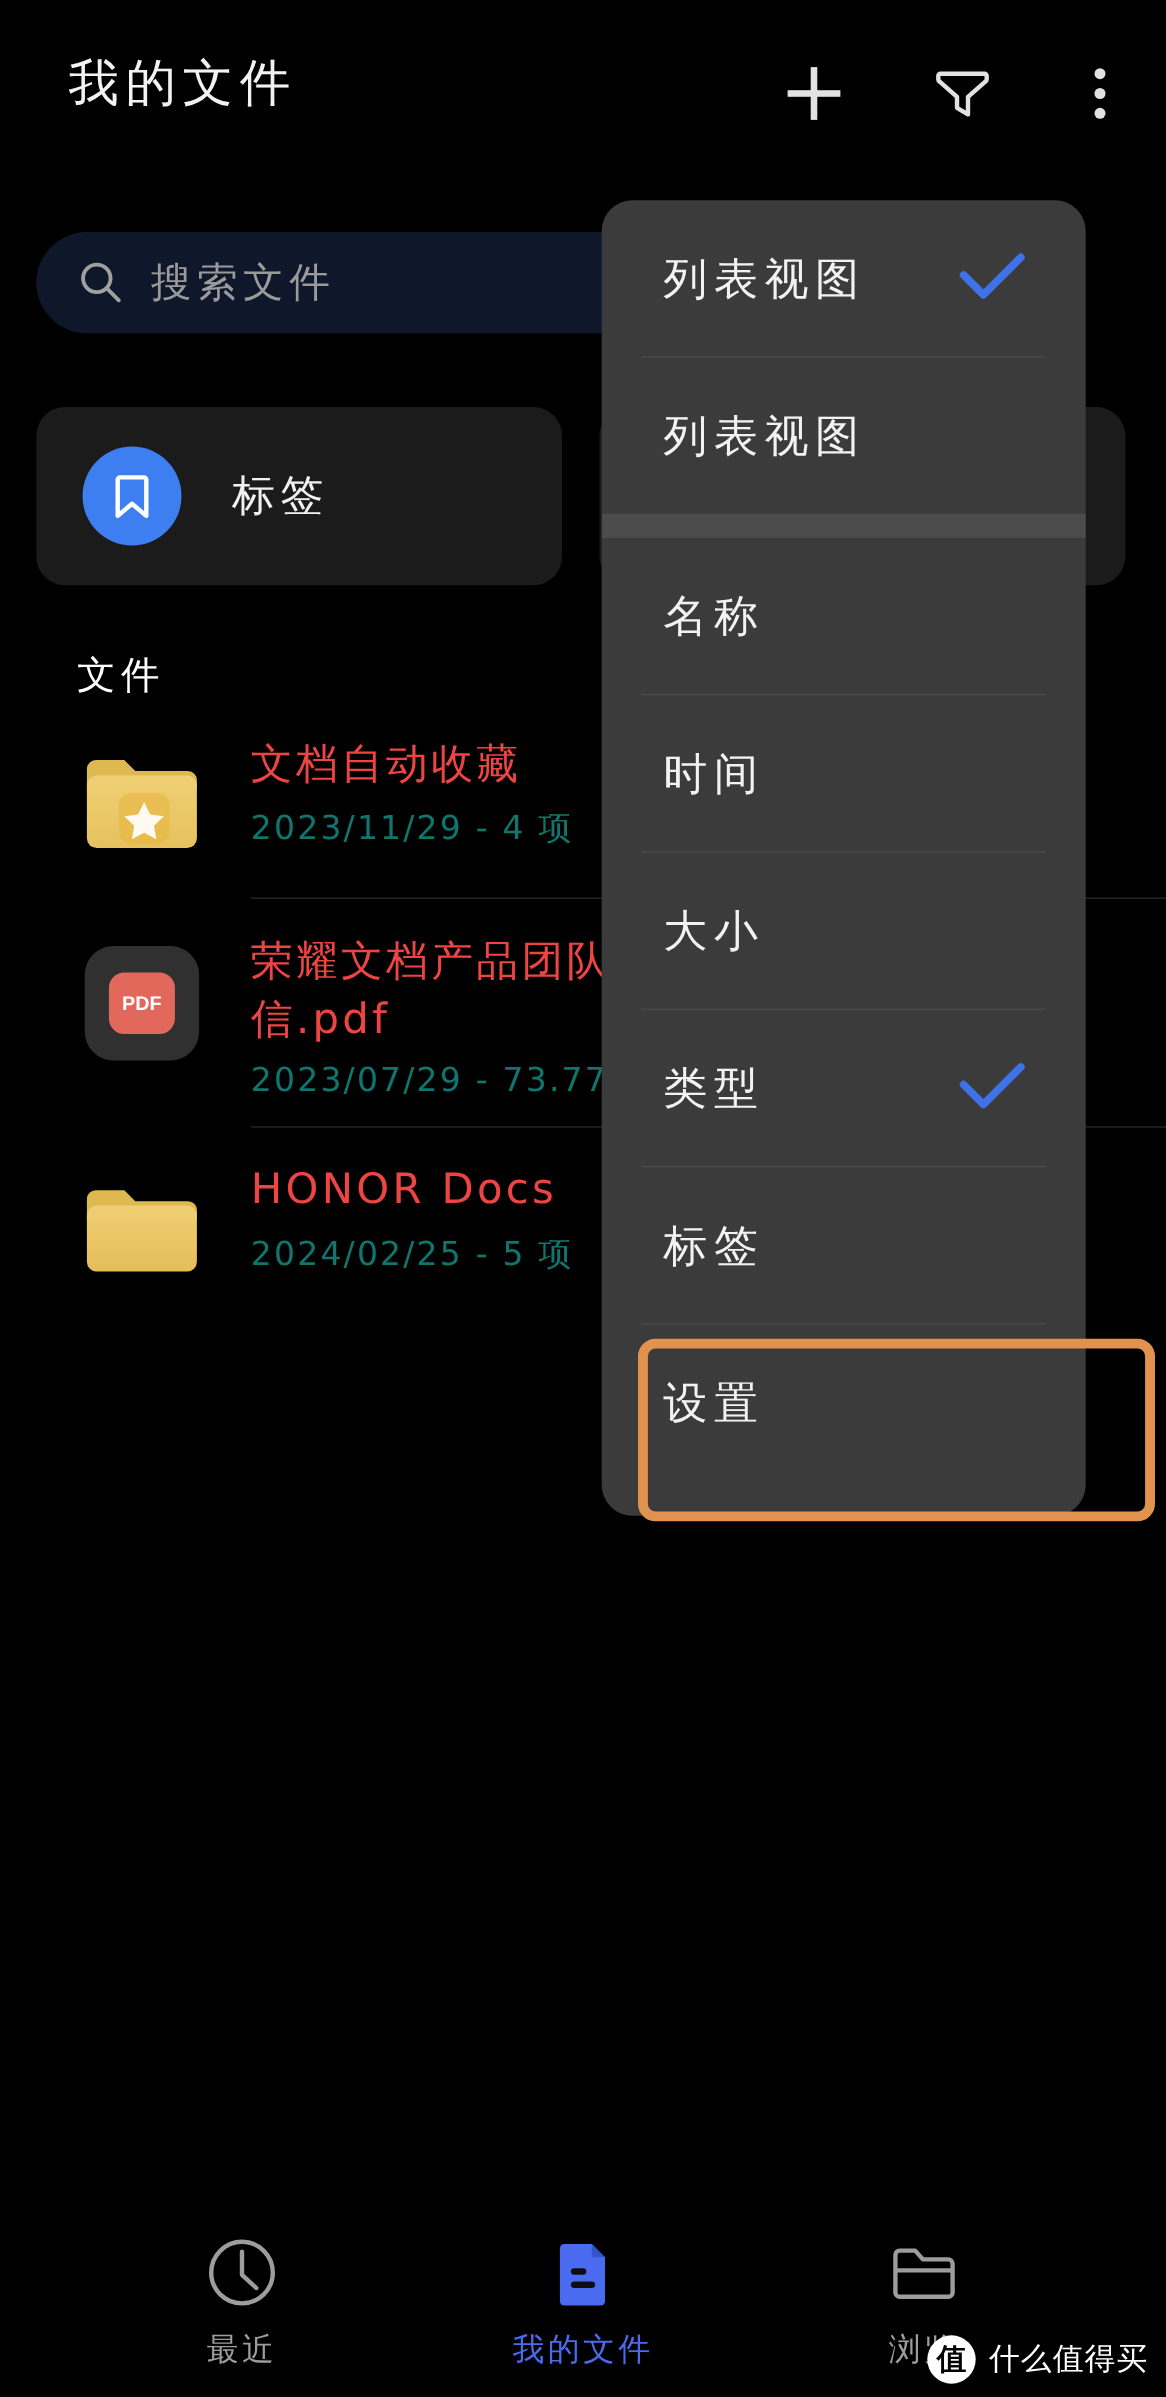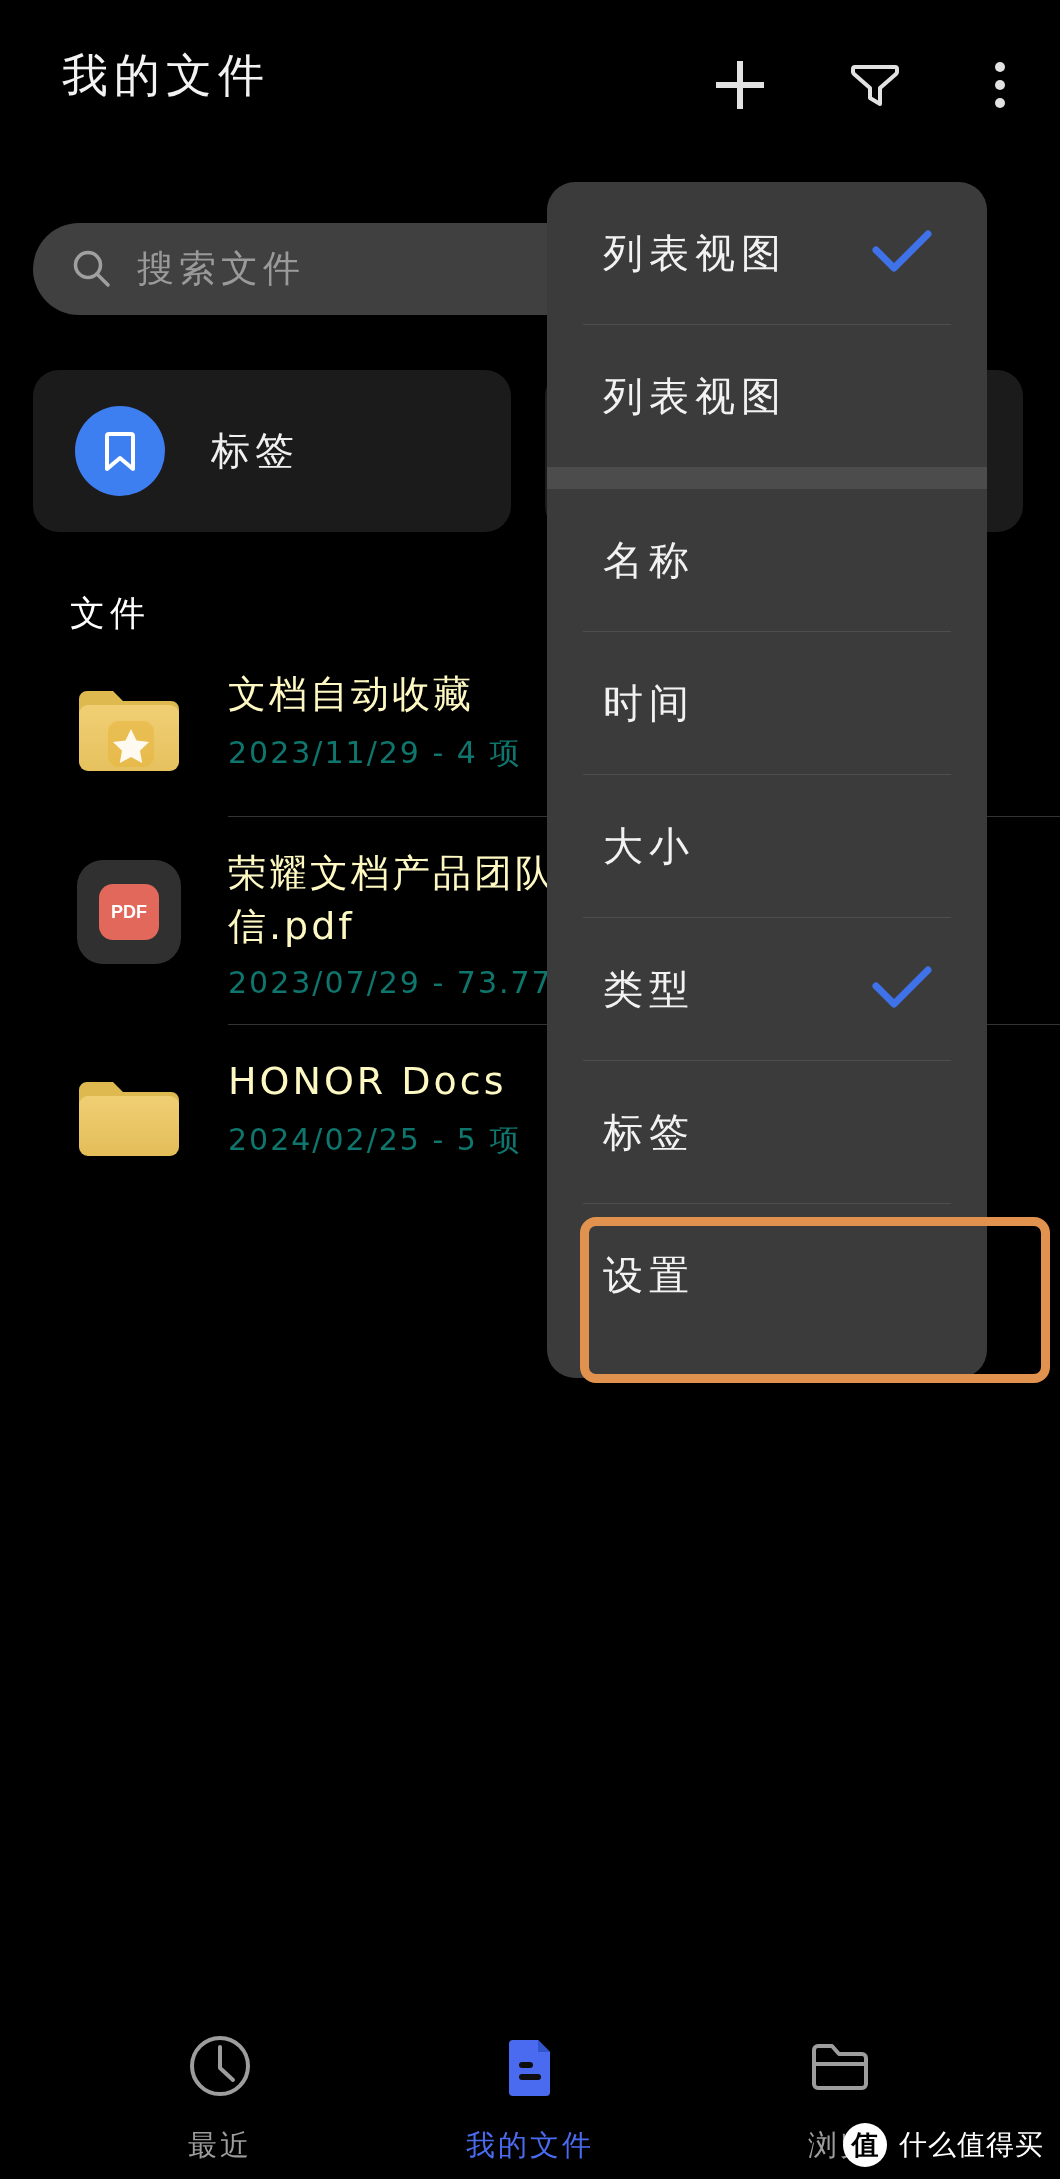--- a/index.html
+++ b/index.html
@@ -24,22 +24,22 @@
     position:absolute; top:0; width:80px; height:80px;
     display:flex; align-items:center; justify-content:center;
   }
   #btn-add  { left:60px; }
   #btn-filt { left:195px; }
   #btn-more { left:320px; }
 
   
   .searchbar {
     position:absolute; left:33px; top:211px; width:700px; height:92px;
-    background:#404040; border-radius:46px;
-    display:flex; align-items:center;margin-top:12px;
+    background:#0f172a; border-radius:46px;
+    display:flex; align-items:center;
   }
   .search-icon { margin-left:38px; width:42px; height:42px; flex:0 0 auto; }
   .search-ph {
     margin-left:24px; font-size:37px; letter-spacing:5px; color:#9a9a9a;
     white-space:nowrap;
   }
 
   
   .cards { position:absolute; left:33px; top:370px; height:162px; width:1010px; }
   .card {
@@ -58,21 +58,21 @@
     font-size:35px; letter-spacing:5px; color:#ffffff;
   }
 
   
   .filelist { position:absolute; left:0; top:660px; width:1060px; }
   .file-row { position:relative; display:flex; align-items:flex-start; padding:0 0 0 70px; }
   .file-ic { width:118px; height:118px; flex:0 0 auto; margin-top:14px;
              display:flex; align-items:center; justify-content:center; }
   .file-txt { margin-left:40px; padding-top:8px; }
   .file-name {
-    font-size:38px; line-height:53px; letter-spacing:3px; color:#fef9c3;
+    font-size:38px; line-height:53px; letter-spacing:3px; color:#ef4444;
     max-width:560px; white-space:nowrap; overflow:visible;
   }
   .file-name.wrap { white-space:normal; width:560px; }
   .file-meta { margin-top:12px; font-size:30px; letter-spacing:2px; color:#0f766e; white-space:nowrap; }
   .row-div { height:1px; background:#333; margin:24px 0 0 228px; }
 
   
   .menu {
     position:absolute; left:547px; top:182px; width:440px; height:1196px;
     background:#3b3b3b; border-radius:28px; overflow:hidden; z-index:30;
@@ -95,21 +95,21 @@
   
   .bottomnav { position:absolute; left:0; bottom:0; width:1060px; height:175px; }
   .nav-item {
     position:absolute; top:26px; width:200px; height:140px;
     display:flex; flex-direction:column; align-items:center;
   }
   #nav-recent  { left:120px; }
   #nav-myfiles { left:430px; }
   #nav-browse  { left:740px; }
   .nav-ic { height:72px; display:flex; align-items:center; justify-content:center; }
-  .nav-lbl { margin-top:24px; font-size:29px; letter-spacing:3px; color:#9d9d9d; white-space:nowrap; }
+  .nav-lbl { margin-top:14px; font-size:29px; letter-spacing:3px; color:#9d9d9d; white-space:nowrap; }
   .nav-item.active .nav-lbl { color:#4a6bf0; }
 
   
   .watermark {
     position:absolute; right:16px; bottom:12px; display:flex; align-items:center;
   }
   .wm-logo {
     width:44px; height:44px; border-radius:50%; background:#fff; color:#000;
     font-size:27px; display:flex; align-items:center; justify-content:center;
     font-weight:bold; flex:0 0 auto;

